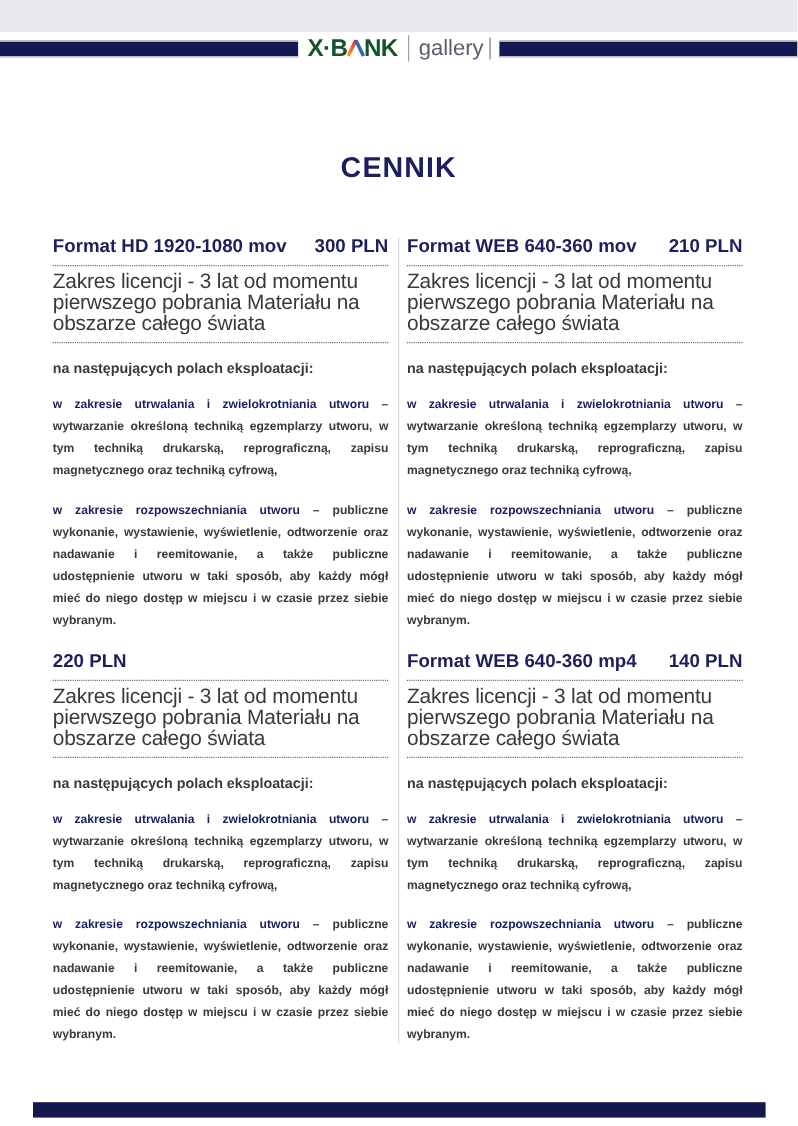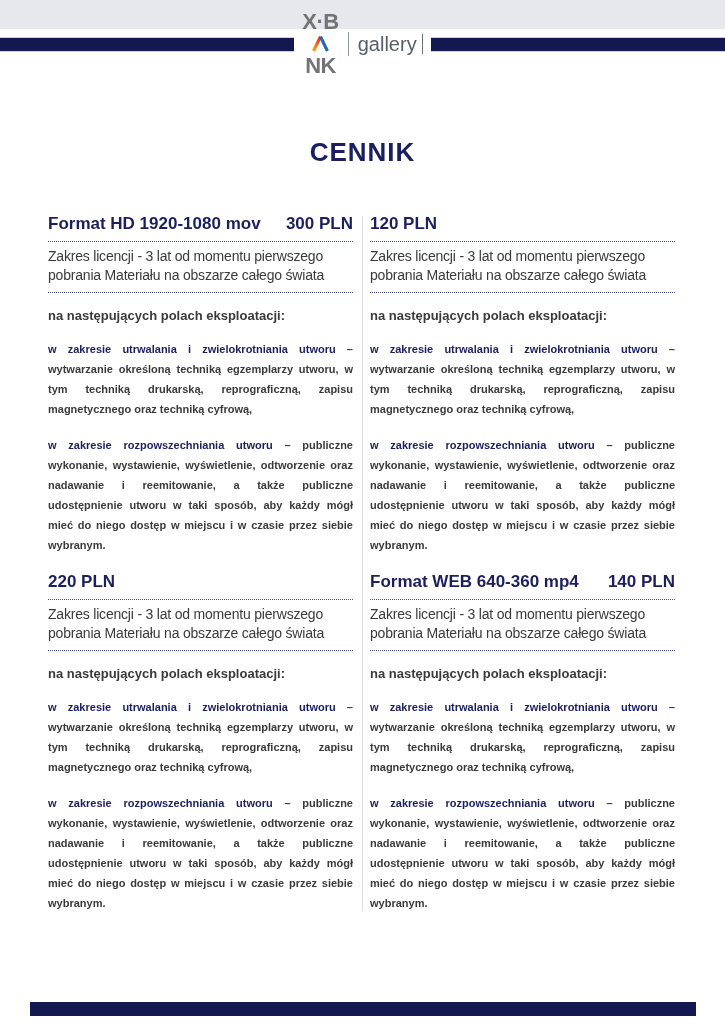--- a/index.html
+++ b/index.html
@@ -10,21 +10,21 @@
     background: #ffffff;
     overflow: hidden;
     font-family: "Liberation Sans", "DejaVu Sans", sans-serif;
   }
 
   
   .top-band { height: 29px; background: #e7e8ed; }
   .brand-row { display: flex; align-items: center; height: 26px; margin-top: 2px; }
   .brand-bar { flex: 1; height: 15px; background: #141851; border-top: 1px solid #cfd0df; border-bottom: 1px solid #cfd0df; }
   .logo { display: flex; align-items: center; padding: 0 8px; white-space: nowrap; }
-  .logo-main { font-size: 22px; font-weight: bold; color: #737373; letter-spacing: -0.5px; display: flex; align-items: center; flex-direction: column; }
+  .logo-main { font-size: 22px; font-weight: bold; color: #14532d; letter-spacing: -0.5px; display: flex; align-items: center; }
   .logo-tri { margin: 0 -1px 1px -1px; display: inline-block; }
   .logo-sep { width: 1px; height: 24px; background: #9298ac; margin: 0 9px; }
   .logo-suffix { font-size: 20px; color: #585d6c; }
   .logo-cursor { width: 1px; height: 20px; background: #6a6f7e; margin-left: 5px; }
 
   
   .page-title {
     margin-top: 80px;
     text-align: center;
     font-size: 26px;
@@ -60,21 +60,21 @@
   }
   .block-title, .block-price {
     font-size: 17px;
     font-weight: bold;
     color: #1b1f5e;
     white-space: nowrap;
   }
   .license {
     padding: 5px 0 7px;
     border-bottom: 1px dotted #4a4f84;
-    font-size: 14px;
+    font-size: 19px;
     line-height: 19px;
     color: #3a3a3a;
     letter-spacing: -0.2px;
   }
   .fields-intro { margin-top: 15px; font-size: 13px; color: #3a3a3a; font-weight: bold; }
   p.para {
     margin: 16px 0 0 0;
     font-size: 11px;
     line-height: 20px;
     text-align: justify;
@@ -132,21 +132,22 @@
       <span class="block-price">300 PLN</span>
     </div>
     <div class="license">Zakres licencji - 3 lat od momentu pierwszego pobrania Materiału na obszarze całego świata</div>
     <div class="fields-intro">na następujących polach eksploatacji:</div>
     <p class="para"><b>w zakresie utrwalania i zwielokrotniania utworu</b><span> – wytwarzanie określoną techniką egzemplarzy utworu, w tym techniką drukarską, reprograficzną, zapisu magnetycznego oraz techniką cyfrową,</span></p>
     <p class="para"><b>w zakresie rozpowszechniania utworu</b><span> – publiczne wykonanie, wystawienie, wyświetlenie, odtworzenie oraz nadawanie i reemitowanie, a także publiczne udostępnienie utworu w taki sposób, aby każdy mógł mieć do niego dostęp w miejscu i w czasie przez siebie wybranym.</span></p>
   </section>
 
   <section class="block">
     <div class="block-head">
-      <span class="block-price">120 PLN</span>
+      <span class="block-title">Format WEB 640-360 mov</span>
+      <span class="block-price">210 PLN</span>
     </div>
     <div class="license">Zakres licencji - 3 lat od momentu pierwszego pobrania Materiału na obszarze całego świata</div>
     <div class="fields-intro">na następujących polach eksploatacji:</div>
     <p class="para"><b>w zakresie utrwalania i zwielokrotniania utworu</b><span> – wytwarzanie określoną techniką egzemplarzy utworu, w tym techniką drukarską, reprograficzną, zapisu magnetycznego oraz techniką cyfrową,</span></p>
     <p class="para"><b>w zakresie rozpowszechniania utworu</b><span> – publiczne wykonanie, wystawienie, wyświetlenie, odtworzenie oraz nadawanie i reemitowanie, a także publiczne udostępnienie utworu w taki sposób, aby każdy mógł mieć do niego dostęp w miejscu i w czasie przez siebie wybranym.</span></p>
   </section>
 
   <section class="block">
     <div class="block-head">
       <span class="block-price">220 PLN</span>

